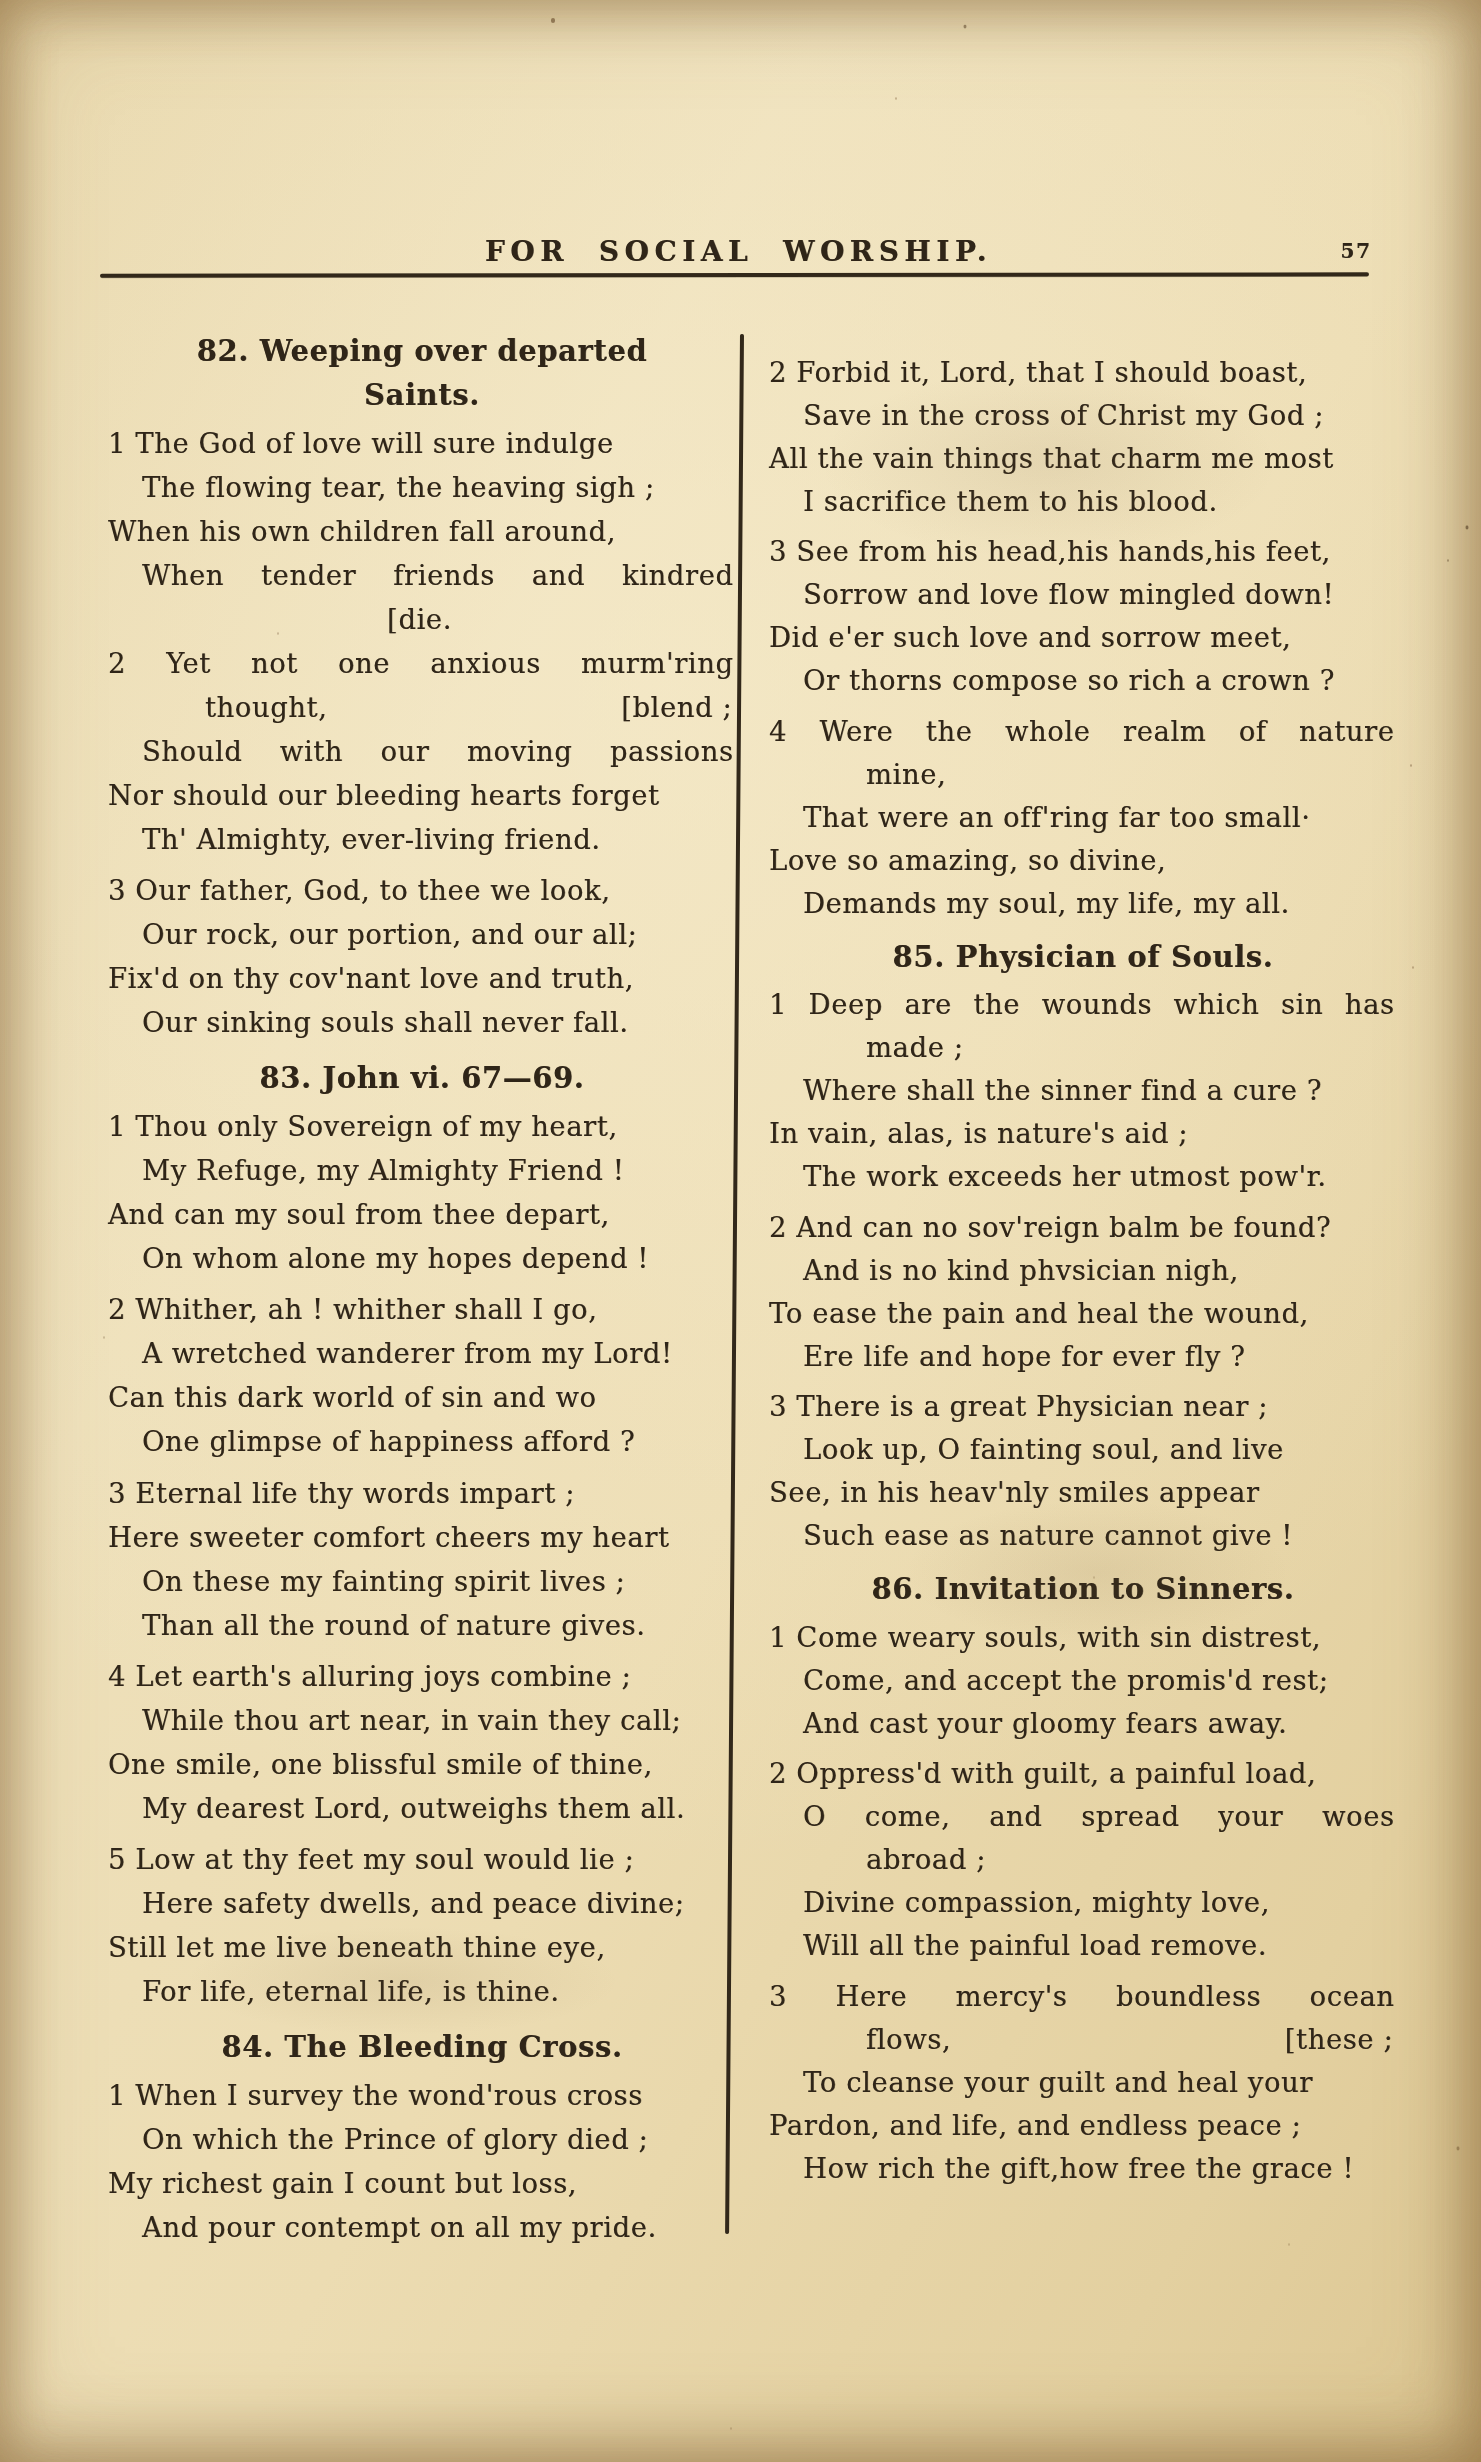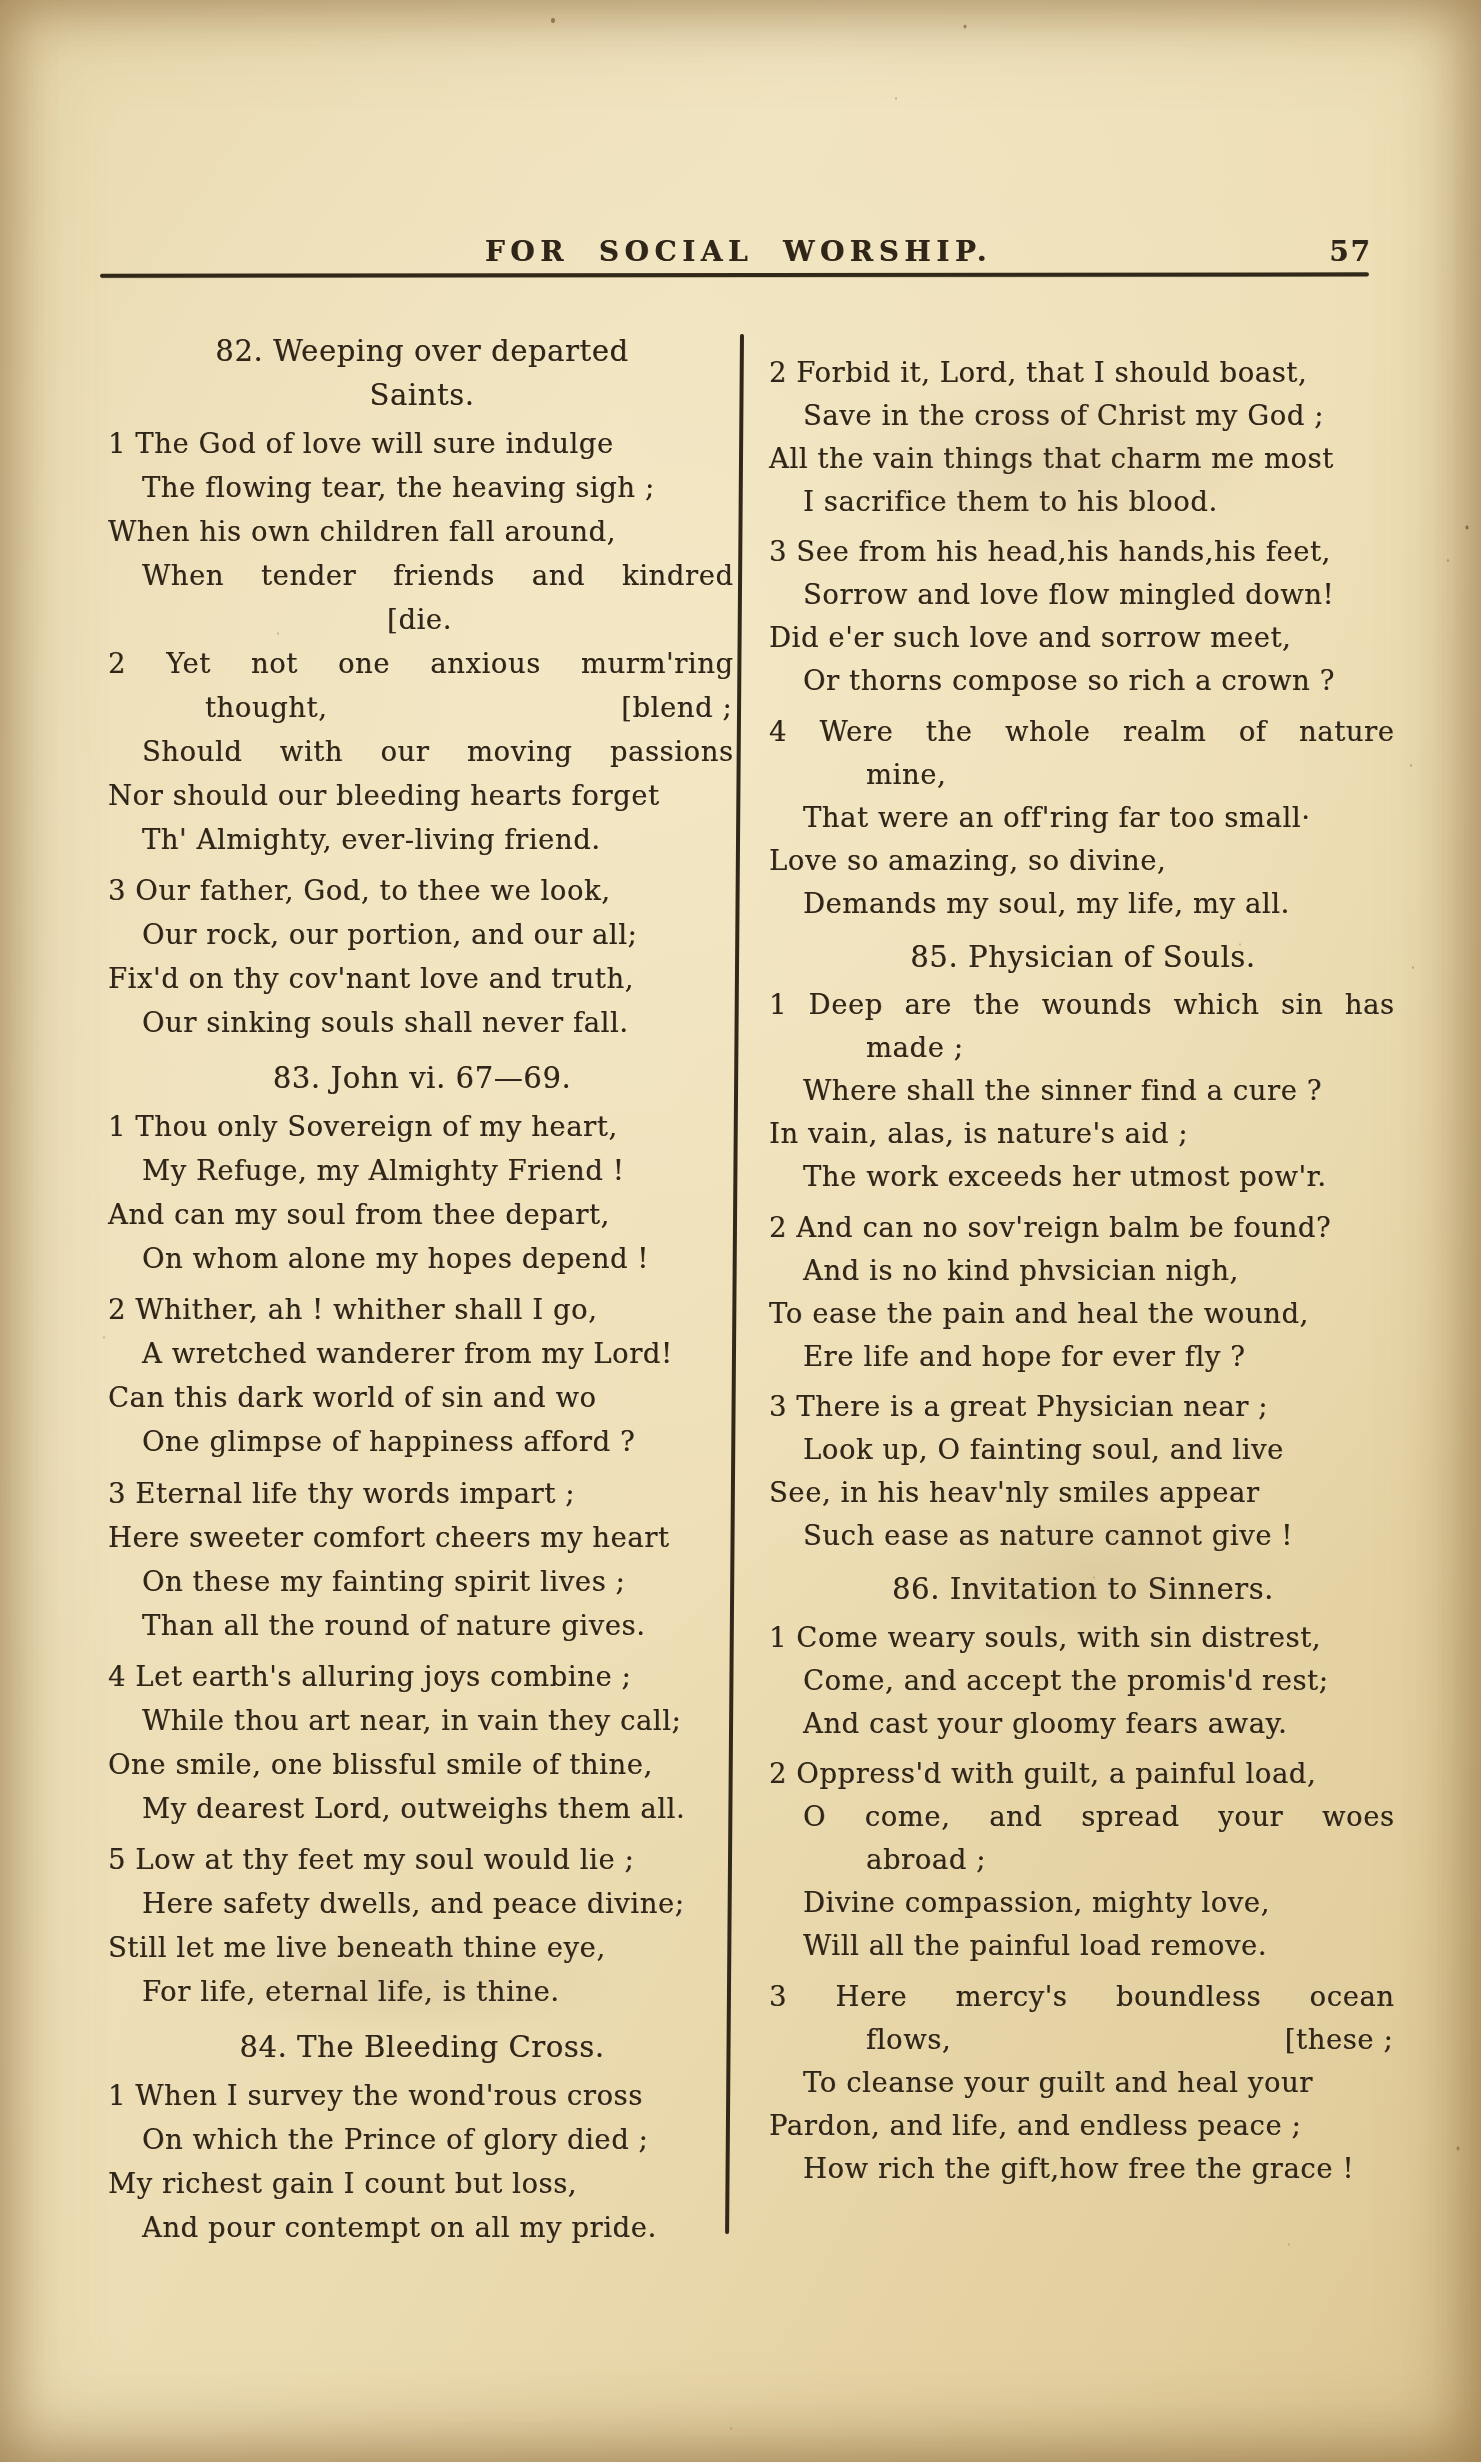--- a/index.html
+++ b/index.html
@@ -47,21 +47,21 @@
   #ghost-b{left:902px;top:1499px;width:390px;height:146px;}
   #ghost-c{left:817px;top:366px;width:463px;height:195px;}
 
   .header{position:absolute;top:182px;left:104px;width:1269px;height:43px;margin-top:48px;}
   .running-title{
     text-align:center;font-weight:bold;font-size:28px;line-height:43px;
     letter-spacing:5.5px;word-spacing:14.6px;
     text-shadow:0.4px 0.2px 0.5px rgba(47,37,24,.55);
   }
   .page-number{
-    position:absolute;right:1.2px;top:0;font-weight:bold;font-size:28px;line-height:43px;
+    position:absolute;right:1.2px;top:0;font-weight:bold;font-size:20px;line-height:43px;
     letter-spacing:1.8px;text-shadow:0.4px 0.2px 0.5px rgba(47,37,24,.55);
   }
   .header-rule{
     position:absolute;top:273px;left:100px;width:1269px;height:4.3px;
     background:#32281a;border-radius:2.4px;transform:rotate(-0.06deg);
     box-shadow:0 1.2px 0.6px -0.6px rgba(50,40,26,.35);
   }
   .column-divider{
     position:absolute;left:740px;top:334px;width:3.7px;height:1900px;
     background:#32281a;border-radius:1.8px;
@@ -69,21 +69,21 @@
   }
 
   .column{
     position:absolute;font-size:27.4px;letter-spacing:0.6px;
     text-shadow:0.4px 0.2px 0.5px rgba(47,37,24,.50);
   }
   #left-column{left:108px;top:329px;width:628px;line-height:44px;}
   #right-column{left:769px;top:351px;width:628px;line-height:43px;}
 
   .hymn-title{
-    text-align:center;font-weight:normal;font-size:29px;letter-spacing:0.6px;
+    text-align:center;font-weight:bold;font-size:29px;letter-spacing:0.6px;
     margin:11px 0 4.9px;
   }
   .hymn-title + .hymn-title{margin-top:-4.9px;}
   .hymn:first-child .hymn-title:first-child{margin-top:0;}
 
   .line{position:relative;white-space:nowrap;}
   .indent{padding-left:34px;}
   .indent2{padding-left:97px;}
   .catch{text-align:center;padding-right:4.9px;}
   .vgap{margin-top:7.3px;}

